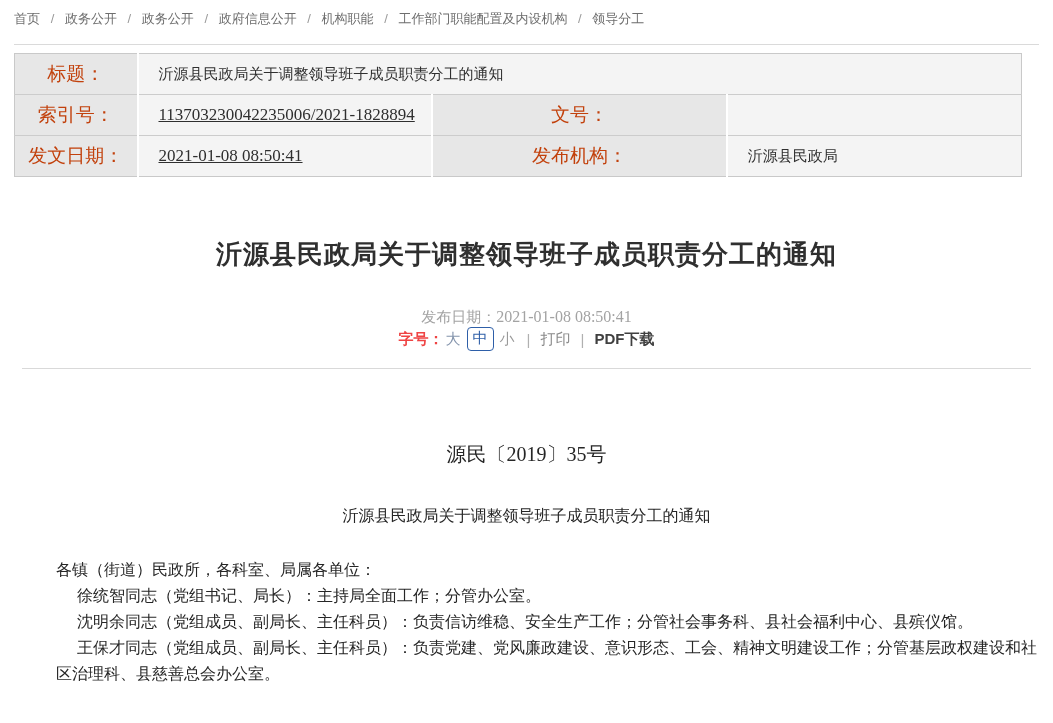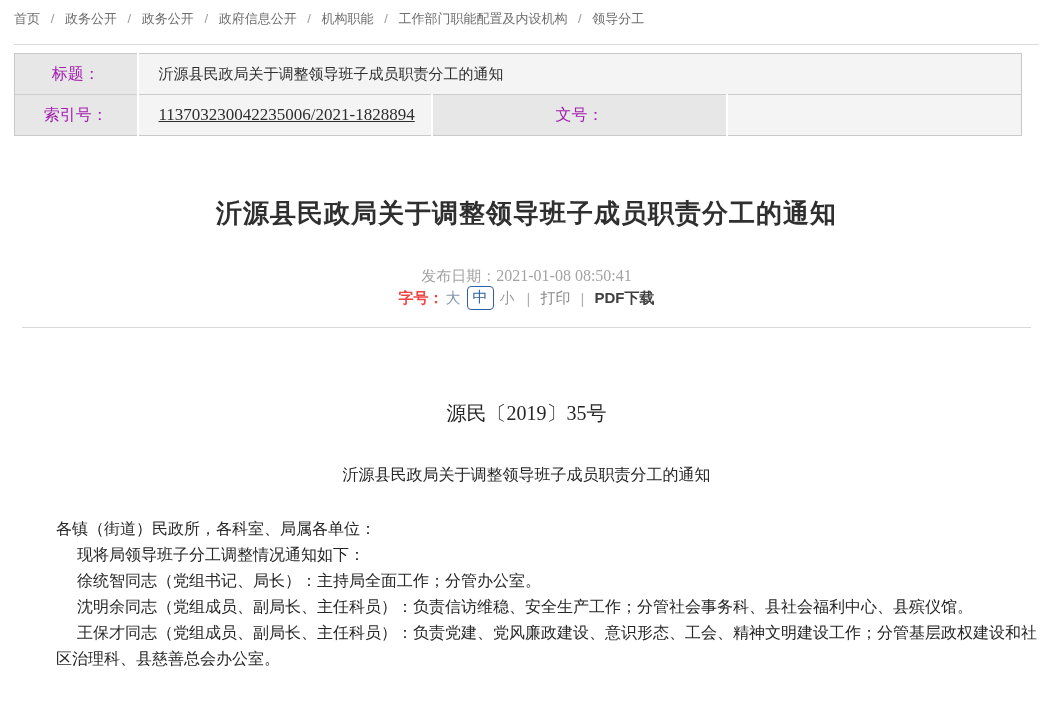--- a/index.html
+++ b/index.html
@@ -10,21 +10,21 @@
   .breadcrumb { padding: 10px 26px 12px 14px; font-size: 13px; color: #757575; }
   .breadcrumb .crumb { color: #6e6e6e; cursor: pointer; }
   .breadcrumb .sep { color: #9a9a9a; margin: 0 7px; }
   .top-divider { border: 0; border-top: 1px solid #dadada; margin: 4px 14px 0 14px; }
 
   
   .info-table { width: 1008px; margin: 8px 14px 0 14px; border-collapse: collapse; border: 1px solid #c9c9c9; table-layout: fixed; }
   .info-table td { height: 41px; vertical-align: middle; border-bottom: 1px solid #ccc; border-right: 2px solid #fff; }
   .info-table tr:last-child td { border-bottom: none; }
   .info-table td:last-child { border-right: none; }
-  .info-table .lbl { background: #e7e7e7; color: #a21caf; font-size: 16px; text-align: center; }
+  .info-table .lbl { background: #e7e7e7; color: #c2410c; font-size: 19px; text-align: center; }
   .info-table .val { background: #f4f4f4; color: #2f2f2f; font-size: 15px; padding-left: 20px; }
   .info-table .val.num { font-family: "Liberation Serif", serif; font-size: 17px; text-decoration: underline; }
   .col-l1 { width: 123px; } .col-v1 { width: 551px; } .col-l2 { width: 120px; } .col-v2 { width: 212px; }
 
   
   .article-title { margin: 60px 22px 0 22px; text-align: center; font-size: 26px; font-weight: bold; color: #2f2f2f; letter-spacing: 1px; }
   .meta-row { margin: 36px 22px 0 22px; display: flex; justify-content: space-between; align-items: center; font-size: 15px; flex-direction: column; }
   .pub-date { color: #a3a3a3; }
   .pub-date .date-num { font-family: "Liberation Serif", serif; font-size: 16px; }
   .toolbar { display: flex; align-items: center; font-size: 15px; }
@@ -70,20 +70,26 @@
       <tr>
     <td class="lbl col-l1">标题：</td>
     <td class="val" colspan="3">沂源县民政局关于调整领导班子成员职责分工的通知</td>
   </tr>
   <tr>
     <td class="lbl col-l1">索引号：</td>
     <td class="val num col-v1">113703230042235006/2021-1828894</td>
     <td class="lbl col-l2">文号：</td>
     <td class="val col-v2"></td>
   </tr>
+  <tr>
+    <td class="lbl col-l1">发文日期：</td>
+    <td class="val num col-v1">2021-01-08 08:50:41</td>
+    <td class="lbl col-l2">发布机构：</td>
+    <td class="val col-v2">沂源县民政局</td>
+  </tr>
 </tbody>
   </table>
 
 <h1 class="article-title">沂源县民政局关于调整领导班子成员职责分工的通知</h1>
 
 <div class="meta-row">
   <div class="pub-date">
     <span>发布日期：</span><span class="date-num">2021-01-08 08:50:41</span>
   </div>
   <div class="toolbar">
@@ -97,19 +103,18 @@
     <span class="pdf-btn">PDF下载</span>
   </div>
 </div>
 <hr class="meta-divider">
 
 <div class="doc">
   <div class="doc-number">源民〔2019〕35号</div>
   <div class="doc-title">沂源县民政局关于调整领导班子成员职责分工的通知</div>
   <div class="doc-paragraphs">
     <p class="no-indent">各镇（街道）民政所，各科室、局属各单位：</p>
-    <p>现将局领导班子分工调整情况通知如下：</p>
     <p>徐统智同志（党组书记、局长）：主持局全面工作；分管办公室。</p>
     <p>沈明余同志（党组成员、副局长、主任科员）：负责信访维稳、安全生产工作；分管社会事务科、县社会福利中心、县殡仪馆。</p>
     <p>王保才同志（党组成员、副局长、主任科员）：负责党建、党风廉政建设、意识形态、工会、精神文明建设工作；分管基层政权建设和社区治理科、县慈善总会办公室。</p>
 
   </div>
 </div>
 
 </body></html>

